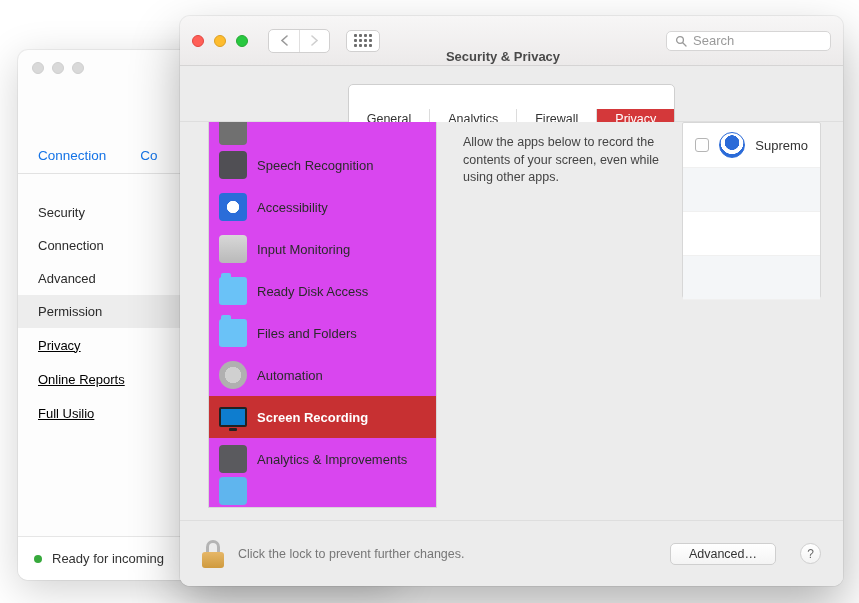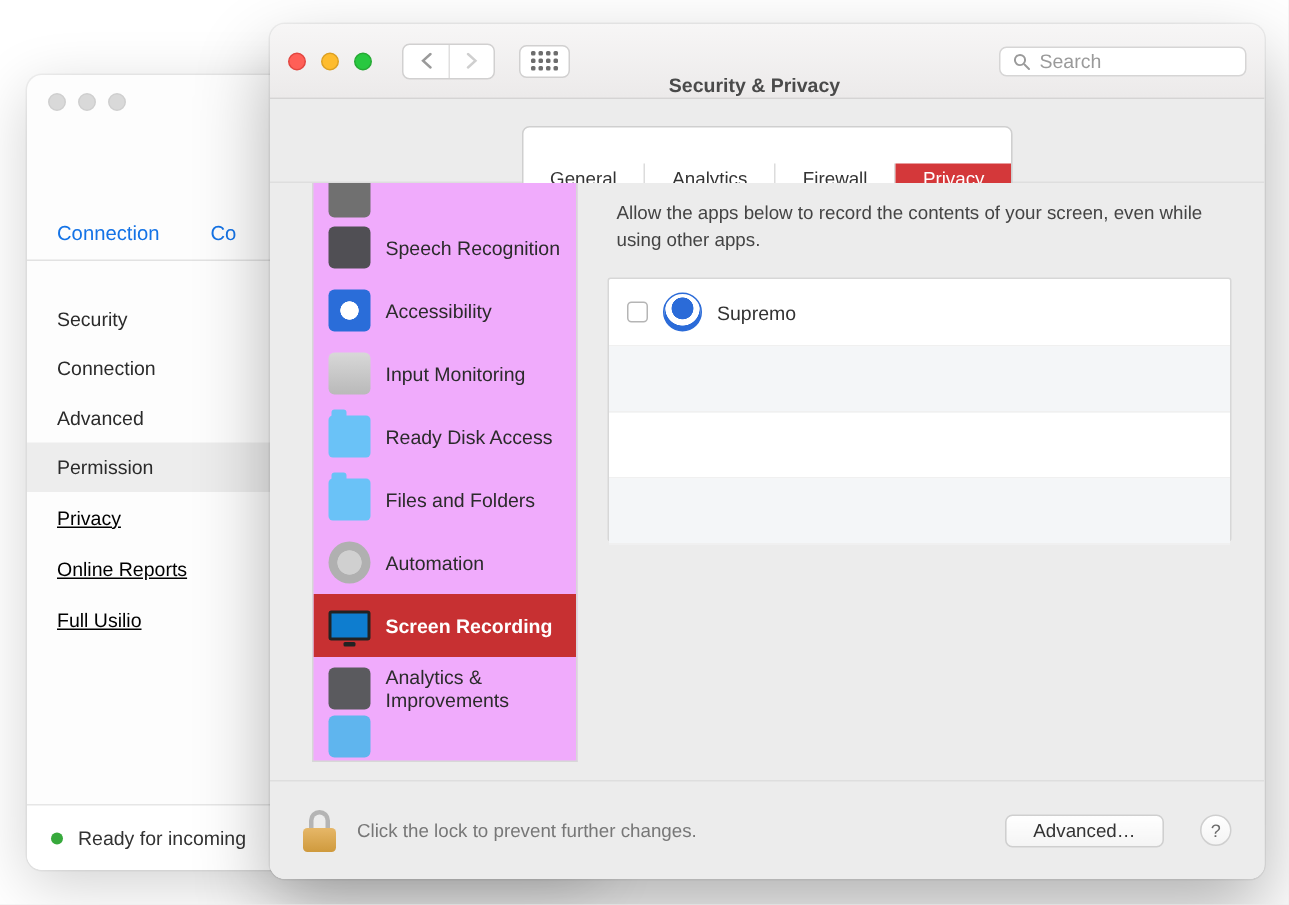--- a/index.html
+++ b/index.html
@@ -145,22 +145,22 @@
 
     
     .content {
       flex:1; background:#ececec; display:flex; flex-direction:column;
     }
     .panel-row {
       flex:1; display:flex; padding: 0 22px 0 28px; gap:20px;
     }
 
     .privacy-list {
-      width: 177px;
-      background:#f0abfc; border:1px solid #d7d7d7;
+      width: 229px;
+      background:#d946ef; border:1px solid #d7d7d7;
       border-top:none;
       overflow:hidden;
       max-height:386px;
     }
     .priv-item {
       display:flex; align-items:center; gap:10px;
       padding: 8px 10px;
       font-size:13px; color:#2b2b2b;
       height:42px;
     }
@@ -180,21 +180,21 @@
     .ic-inputmon{background:linear-gradient(#d8d8d8,#b9b9b9);}
     .ic-folder{background:#6ac2f7;border-radius:3px;position:relative;}
     .ic-folder::before{content:"";position:absolute;top:-4px;left:2px;width:10px;height:5px;background:#6ac2f7;border-radius:2px 2px 0 0;}
     .ic-screen{width:28px;height:20px;background:#0e7dcf;border:2px solid #222;border-radius:2px;position:relative;}
     .ic-screen::after{content:"";position:absolute;bottom:-6px;left:8px;width:8px;height:3px;background:#222;border-radius:1px;}
     .ic-auto{background:radial-gradient(circle,#d0d0d0 40%,#b0b0b0 42%);border-radius:50%;}
     .ic-analytics{background:#5a5a5e;}
     .ic-adv{background:#5fb5ee;}
 
     .right-pane {
-      flex:1; display:flex; flex-direction:column;
+      flex:1; display:flex; flex-direction:row;
     }
     .desc {
       padding: 12px 10px 16px 6px;
       font-size:12.5px; color:#444; line-height:1.4;
     }
     .app-list {
       background:#fff; border:1px solid #d7d7d7; border-radius:2px;
       height: 176px;
     }
     .app-row {

